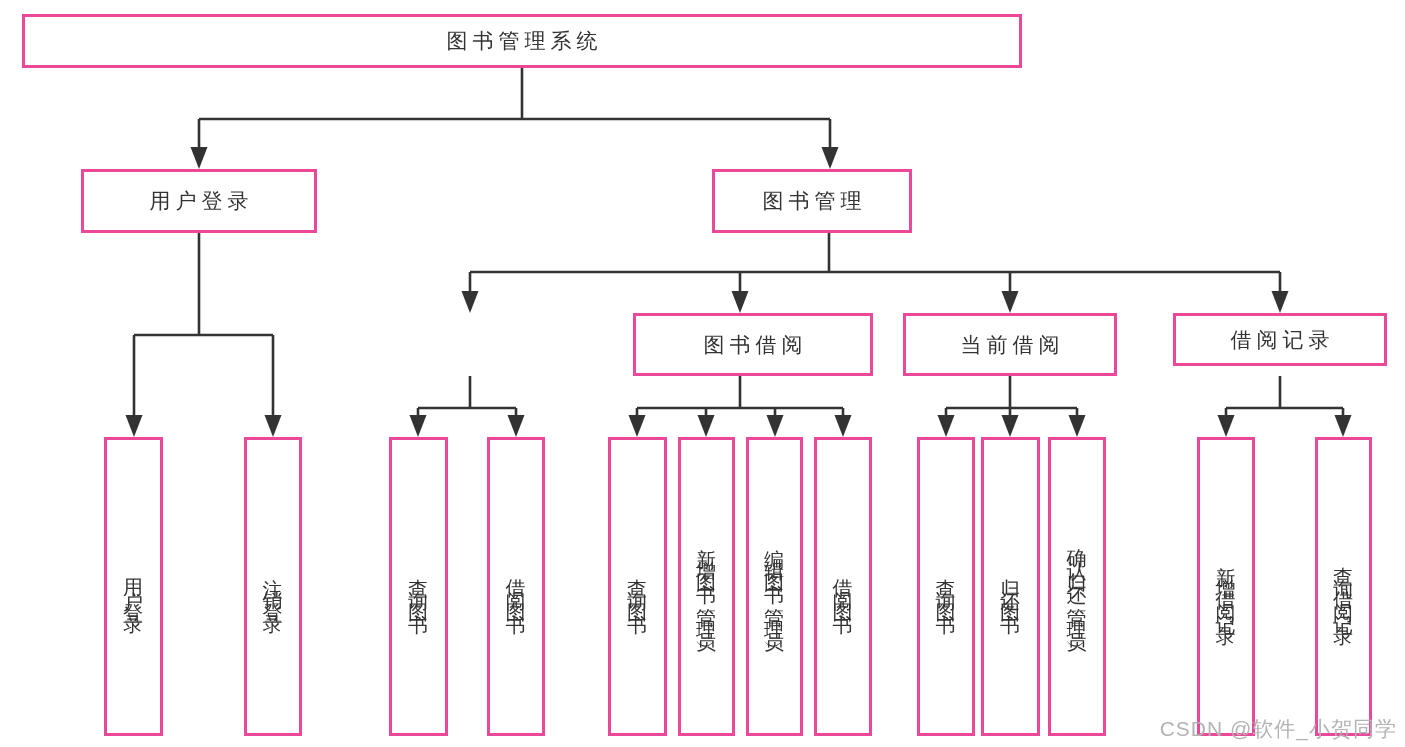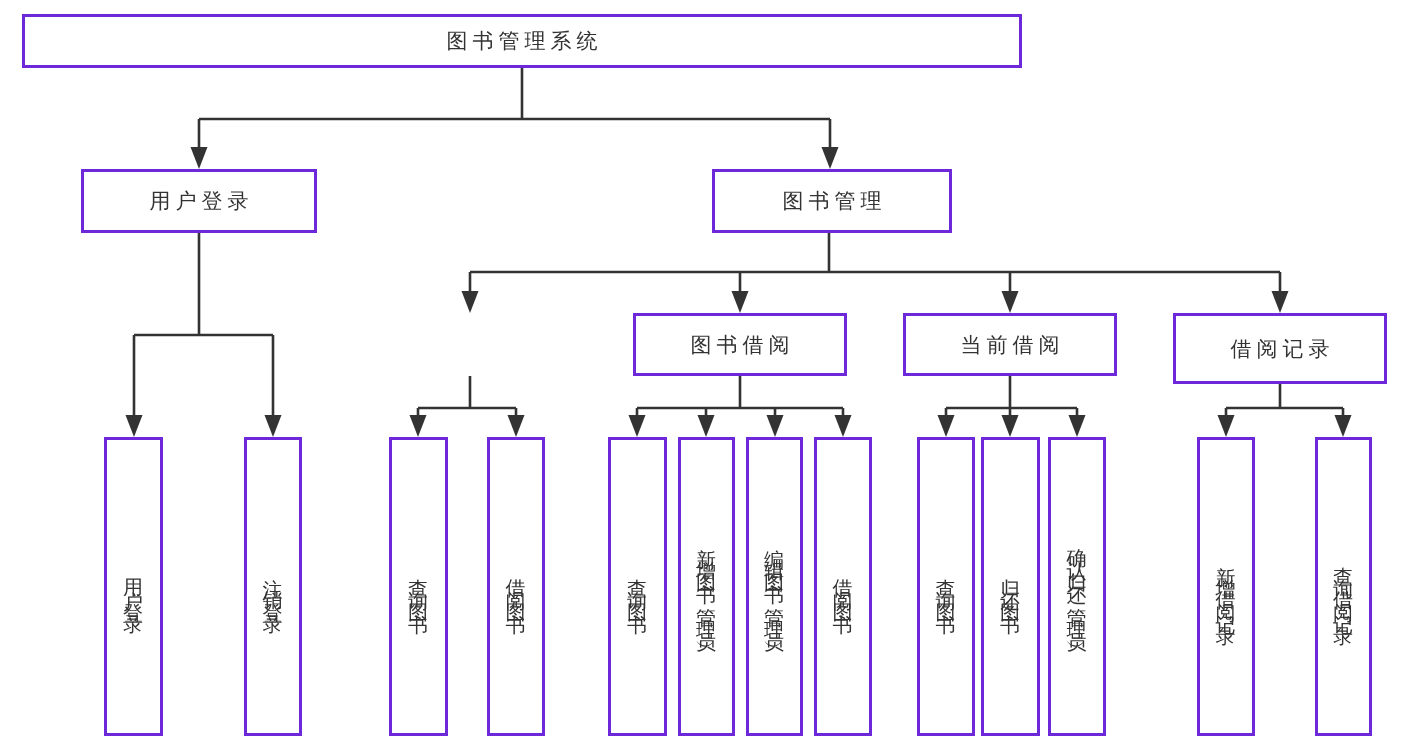--- a/index.html
+++ b/index.html
@@ -19,21 +19,21 @@
   }
   svg.connectors path {
     fill: none;
     stroke: #333333;
     stroke-width: 2.6;
   }
   svg.connectors polygon { fill: #333333; stroke: none; }
   .node {
     position: absolute;
     box-sizing: border-box;
-    border: 3px solid #6d28d9;
+    border: 3px solid #ec4899;
     background: #ffffff;
     display: flex;
     align-items: center;
     justify-content: center;
     color: #333333;
     z-index: 2;
   }
   .hnode span {
     font-size: 21px;
     letter-spacing: 5px;
@@ -100,31 +100,31 @@
       </g>
   </svg>
 
   <div class="node hnode" style="left:22px; top:14px; width:1000px; height:54px;">
     <span>图书管理系统</span>
   </div>
 
   <div class="node hnode" style="left:81px; top:169px; width:236px; height:64px;">
     <span>用户登录</span>
   </div>
-  <div class="node hnode" style="left:712px; top:169px; width:240px; height:64px;text-align:right;">
+  <div class="node hnode" style="left:712px; top:169px; width:200px; height:64px;text-align:right;">
     <span>图书管理</span>
   </div>
 
-  <div class="node hnode" style="left:633px; top:313px; width:214px; height:63px;">
+  <div class="node hnode" style="left:633px; top:313px; width:240px; height:63px;">
     <span>图书借阅</span>
   </div>
   <div class="node hnode" style="left:903px; top:313px; width:214px; height:63px;align-items:center;">
     <span>当前借阅</span>
   </div>
-  <div class="node hnode" style="left:1173px; top:313px; width:214px; height:71px;">
+  <div class="node hnode" style="left:1173px; top:313px; width:214px; height:53px;">
     <span>借阅记录</span>
   </div>
 
   <div class="node leaf" style="left:104px; top:437px; width:59px; height:299px;">
     <span>用户登录</span>
   </div>
   <div class="node leaf" style="left:244px; top:437px; width:58px; height:299px;">
     <span>注销登录</span>
   </div>
 
@@ -158,14 +158,15 @@
     <span>确认归还（管理员）</span>
   </div>
 
   <div class="node leaf" style="left:1197px; top:437px; width:58px; height:299px;">
     <span>新增借阅记录</span>
   </div>
   <div class="node leaf" style="left:1315px; top:437px; width:57px; height:299px;">
     <span>查询借阅记录</span>
   </div>
 
+  <div class="watermark">CSDN @软件_小贺同学</div>
 
 </div>
 
 </body></html>

